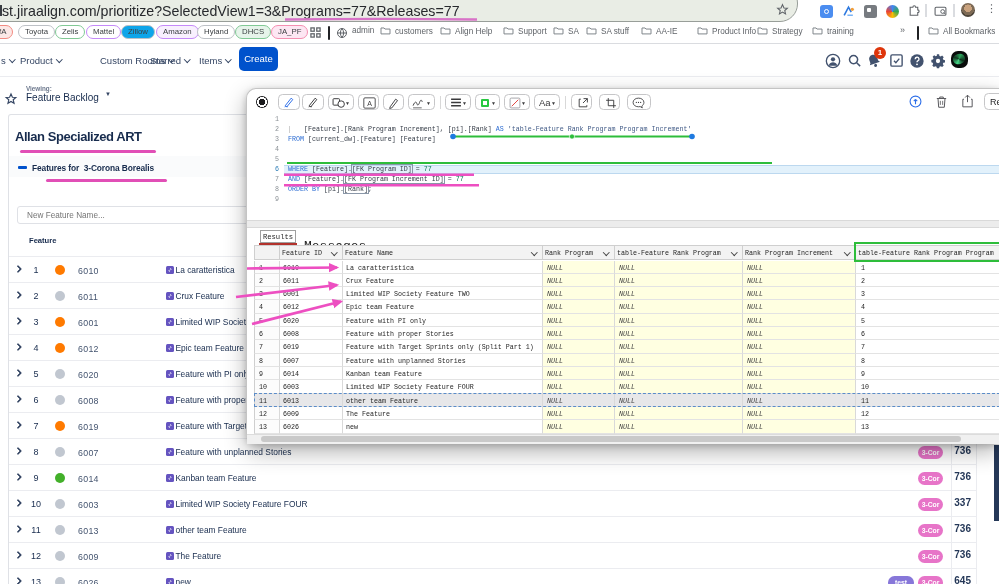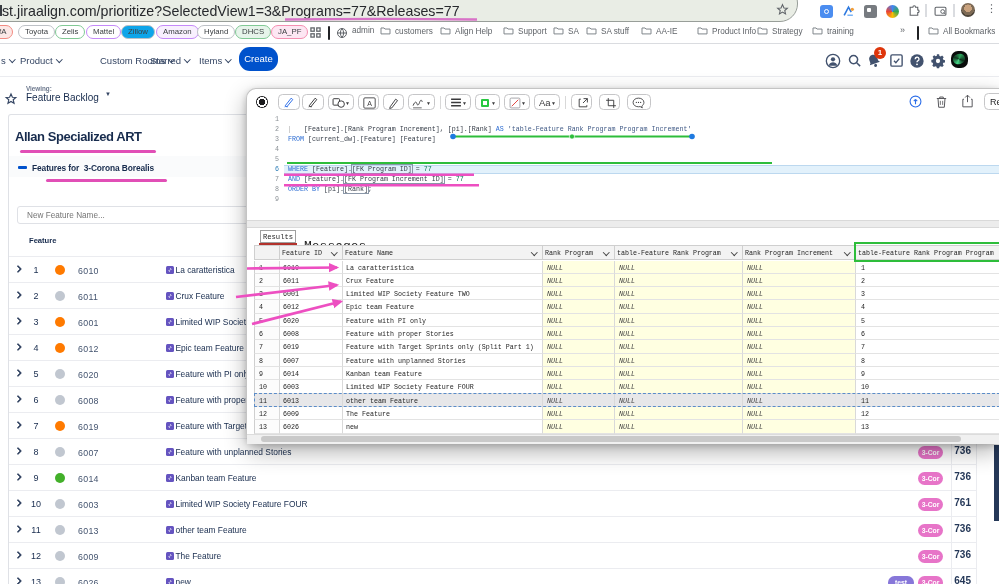--- a/index.html
+++ b/index.html
@@ -13,21 +13,21 @@
 #star { position:absolute; left:774px; top:3px; color:#5f6368; }
 .extico { position:absolute; top:5px; width:13px; height:13px; border-radius:3px; }
 #bmbar { position:absolute; left:0; top:22px; width:999px; height:22px; background:#fff; border-bottom:1px solid #dadce0; z-index:4; }
 .pill { position:absolute; top:2.5px; height:14px; border:1px solid #bdc1c6; border-radius:7px; font-size:7.8px; color:#3c4043; line-height:12.5px; padding:0 6px; background:#fff; white-space:nowrap; }
 .bmitem { position:absolute; top:4px; font-size:8.2px; color:#5f6368; white-space:nowrap; }
 .folder { display:inline-block; width:11px; height:9px; vertical-align:-1px; margin-right:4px; }
 
 #appnav { position:absolute; left:0; top:45px; width:999px; height:32px; background:#fff; border-bottom:1px solid #EBECF0; z-index:3; }
 .navitem { position:absolute; top:10px; font-size:9.5px; font-weight:500; color:#344563; white-space:nowrap; }
 .caret { display:inline-block; margin-left:4px; width:4.5px; height:4.5px; border-right:1.5px solid #344563; border-bottom:1.5px solid #344563; transform:rotate(45deg); vertical-align:2.5px; }
-#createbtn { position:absolute; left:239px; top:2px; width:39px; height:24px; background:#0052CC; color:#fff; border-radius:11px; font-size:9.5px; font-weight:500; text-align:center; line-height:24px; }
+#createbtn { position:absolute; left:239px; top:2px; width:39px; height:24px; background:#0052CC; color:#fff; border-radius:5px; font-size:9.5px; font-weight:500; text-align:center; line-height:24px; }
 .hicon { position:absolute; top:8px; }
 
 #content { position:absolute; left:0; top:77px; width:999px; height:507px; background:#fff; z-index:1; }
 #card { position:absolute; left:8px; top:37px; width:969px; height:470px; border:1px solid #DFE1E6; border-bottom:none; border-radius:3px 3px 0 0; }
 .h1 { position:absolute; left:15px; top:52px; font-size:13px; font-weight:700; color:#172B4D; letter-spacing:-0.45px; }
 #featrow { position:absolute; left:9px; top:79px; width:967px; height:21px; background:#FAFBFC; }
 .pinkline { position:absolute; background:#E14FB6; border-radius:2px; }
 input.newfeat { position:absolute; left:17px; top:129px; width:472px; height:18px; border:1.5px solid #DFE1E6; border-radius:3px; font-size:8.2px; color:#7A869A; padding-left:9px; font-family:"Liberation Sans",sans-serif; }
 #tablehead { position:absolute; left:29px; top:159px; font-size:7.6px; font-weight:700; color:#172B4D; }
 .brow { position:absolute; left:9px; width:967px; height:26px; border-top:1px solid #EBECF0; }
@@ -268,21 +268,21 @@
       <div class="colsep" style="left:967px;"></div>
 </div>
 <div class="brow" style="top:413px;">
 <div class="chev"></div>
       <div class="rnum">10</div>
 <div class="dot" style="background:#C1C7D0;"></div>
 <div class="fid">6003</div>
 <div class="ficon"></div>
       <div class="fname">Limited WIP Society Feature FOUR</div>
 <div class="badge3c">3-Cor</div>
-<div class="pts">761</div>
+<div class="pts">337</div>
 <div class="colsep" style="left:942px;"></div>
       <div class="colsep" style="left:967px;"></div>
 </div>
 <div class="brow" style="top:439px;">
 <div class="chev"></div>
       <div class="rnum">11</div>
 <div class="dot" style="background:#C1C7D0;"></div>
 <div class="fid">6013</div>
 <div class="ficon"></div>
       <div class="fname">other team Feature</div>

